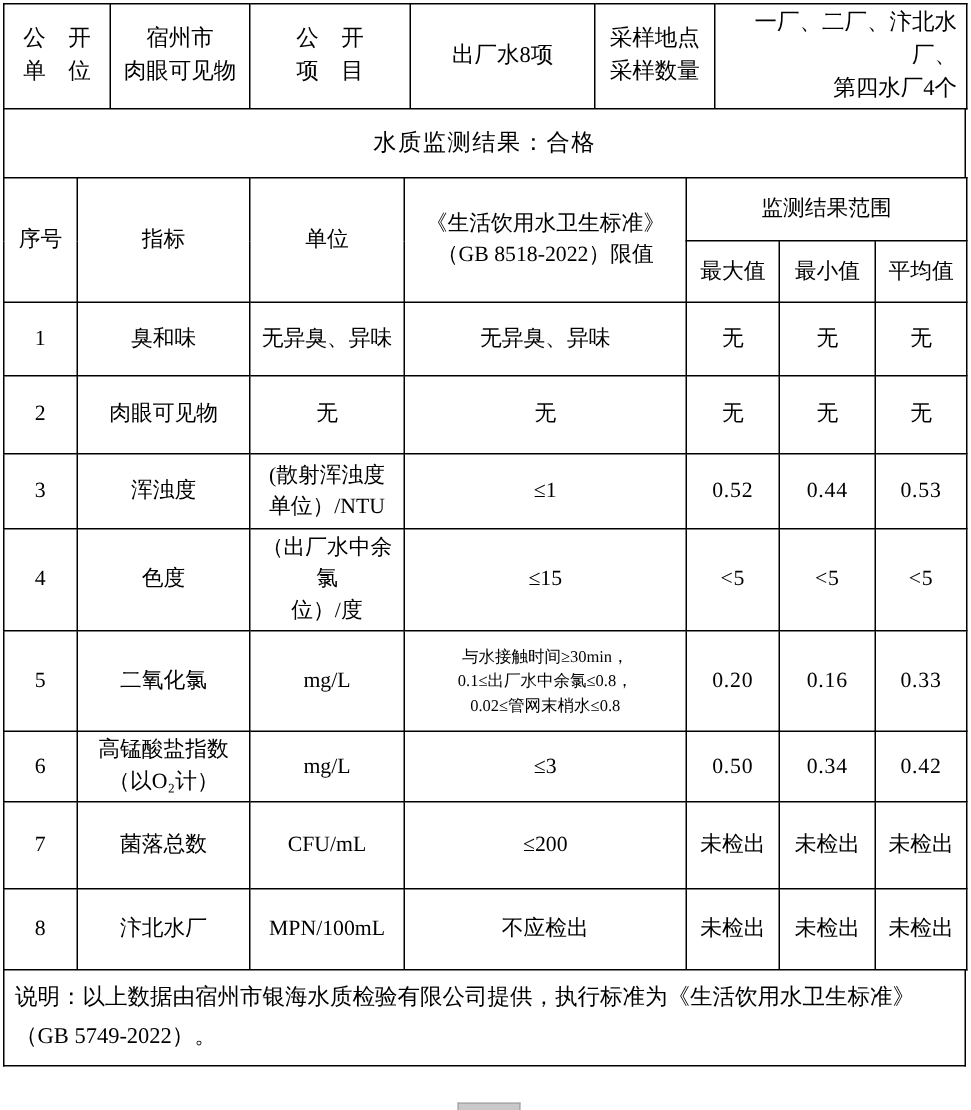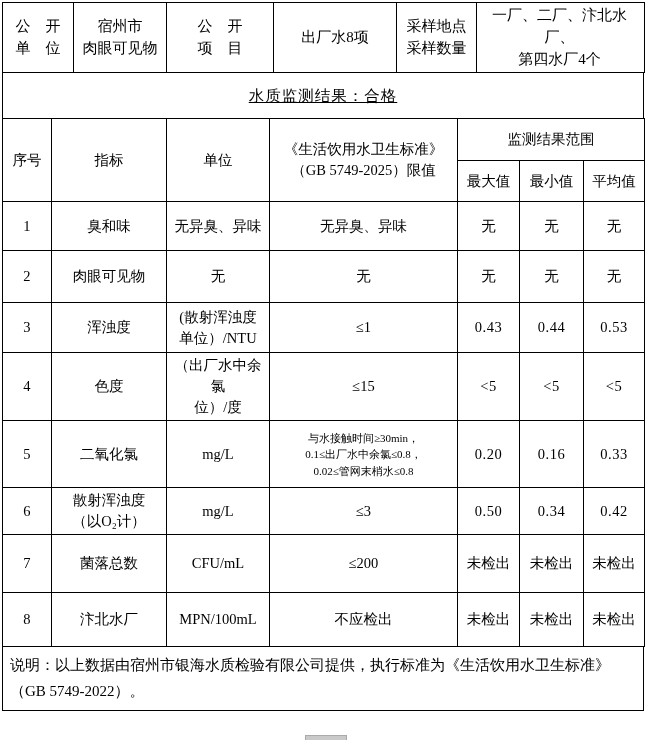--- a/index.html
+++ b/index.html
@@ -13,22 +13,22 @@
   table + table{margin-top:-1px;}
   td{
     border:1.5px solid #000;
     text-align:center;vertical-align:middle;
     font-size:15px;line-height:1.45;
     padding:2px 4px;box-sizing:border-box;
     white-space:pre-line;
     overflow:hidden;
   }
   .top td{font-size:15px;}
-  .plants{ padding-right:6px;font-family:Liberation Serif, serif;}
-  .banner td{font-size:15.5px;letter-spacing:1px;text-decoration:underline;}
+  .plants{ text-align:right;padding-right:6px;font-family:Liberation Serif, serif;}
+  .banner td{font-size:15.5px;letter-spacing:1px;}
   .main td{font-size:14.5px;}
   .main .limit-long{font-size:11px;line-height:1.5;}
   .note td{text-align:left;padding:6px 8px 6px 7px;font-size:15px;line-height:1.7;}
   .num{font-size:14px;letter-spacing:0.5px;}
   .scroll-artifact{
     position:absolute;left:305px;top:735px;width:42px;height:5px;
     background:#c9c9c9;border:1px solid #aaa;border-bottom:none;box-sizing:border-box;
   }
 </style>
 </head>
@@ -79,21 +79,21 @@
         <col style="width:62px">
         <col style="width:64px">
         <col style="width:61px">
     </colgroup>
     <tbody>
         <tr style="height:42px">
       <td rowspan="2">序号</td>
       <td rowspan="2">指标</td>
       <td rowspan="2">单位</td>
       <td rowspan="2">《生活饮用水卫生标准》
-（GB 5749-2025）限值</td>
+（GB 8518-2022）限值</td>
       <td colspan="3">监测结果范围</td>
     </tr>
     <tr style="height:41px">
       <td>最大值</td>
       <td>最小值</td>
       <td>平均值</td>
     </tr>
 
     <tr style="height:49px">
       <td class="num">1</td>
@@ -112,21 +112,21 @@
       <td>无</td>
       <td>无</td>
       <td>无</td>
     </tr>
     <tr style="height:50px">
       <td class="num">3</td>
       <td>浑浊度</td>
       <td>(散射浑浊度
 单位）/NTU</td>
       <td>≤1</td>
-      <td class="num">0.43</td>
+      <td class="num">0.52</td>
       <td class="num">0.44</td>
       <td class="num">0.53</td>
     </tr>
     <tr style="height:50px">
       <td class="num">4</td>
       <td>色度</td>
       <td>（出厂水中余氯
 位）/度</td>
       <td>≤15</td>
       <td class="num">&lt;5</td>
@@ -139,21 +139,21 @@
       <td>mg/L</td>
       <td class="limit-long">与水接触时间≥30min，
 0.1≤出厂水中余氯≤0.8，
 0.02≤管网末梢水≤0.8</td>
       <td class="num">0.20</td>
       <td class="num">0.16</td>
       <td class="num">0.33</td>
     </tr>
     <tr style="height:47px">
       <td class="num">6</td>
-      <td>散射浑浊度
+      <td>高锰酸盐指数
 （以O₂计）</td>
       <td>mg/L</td>
       <td>≤3</td>
       <td class="num">0.50</td>
       <td class="num">0.34</td>
       <td class="num">0.42</td>
     </tr>
     <tr style="height:58px">
       <td class="num">7</td>
       <td>菌落总数</td>

